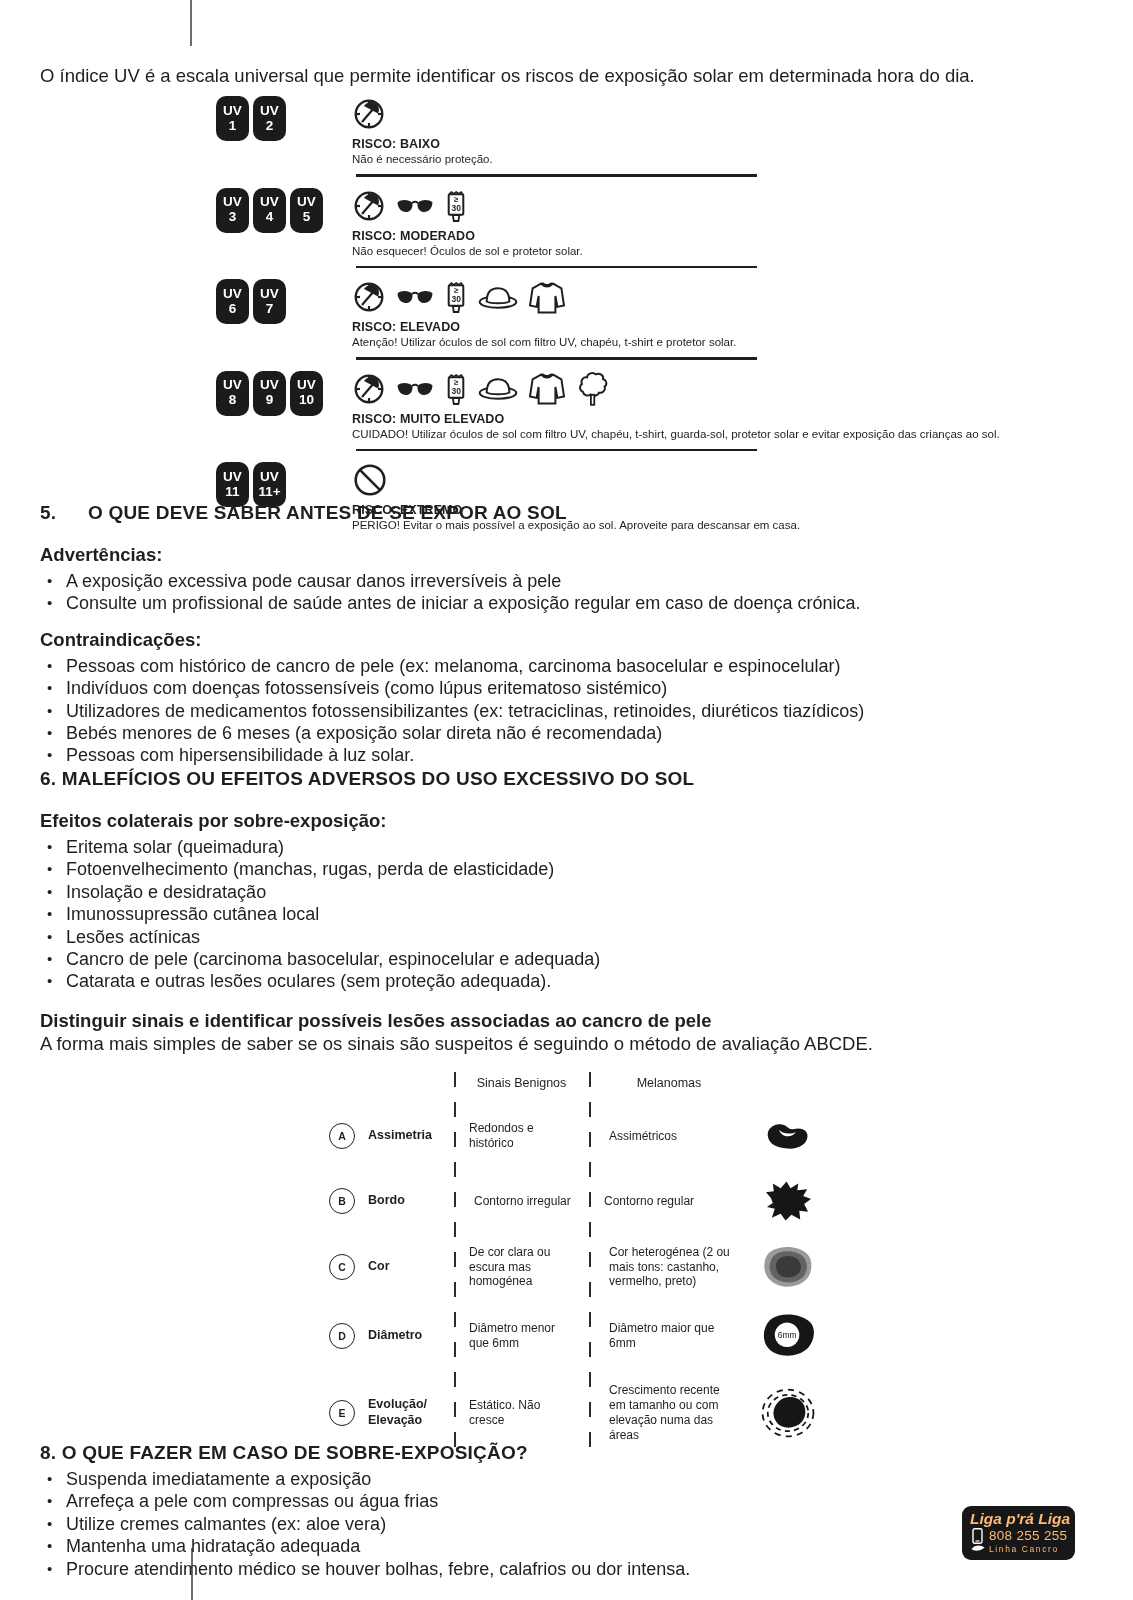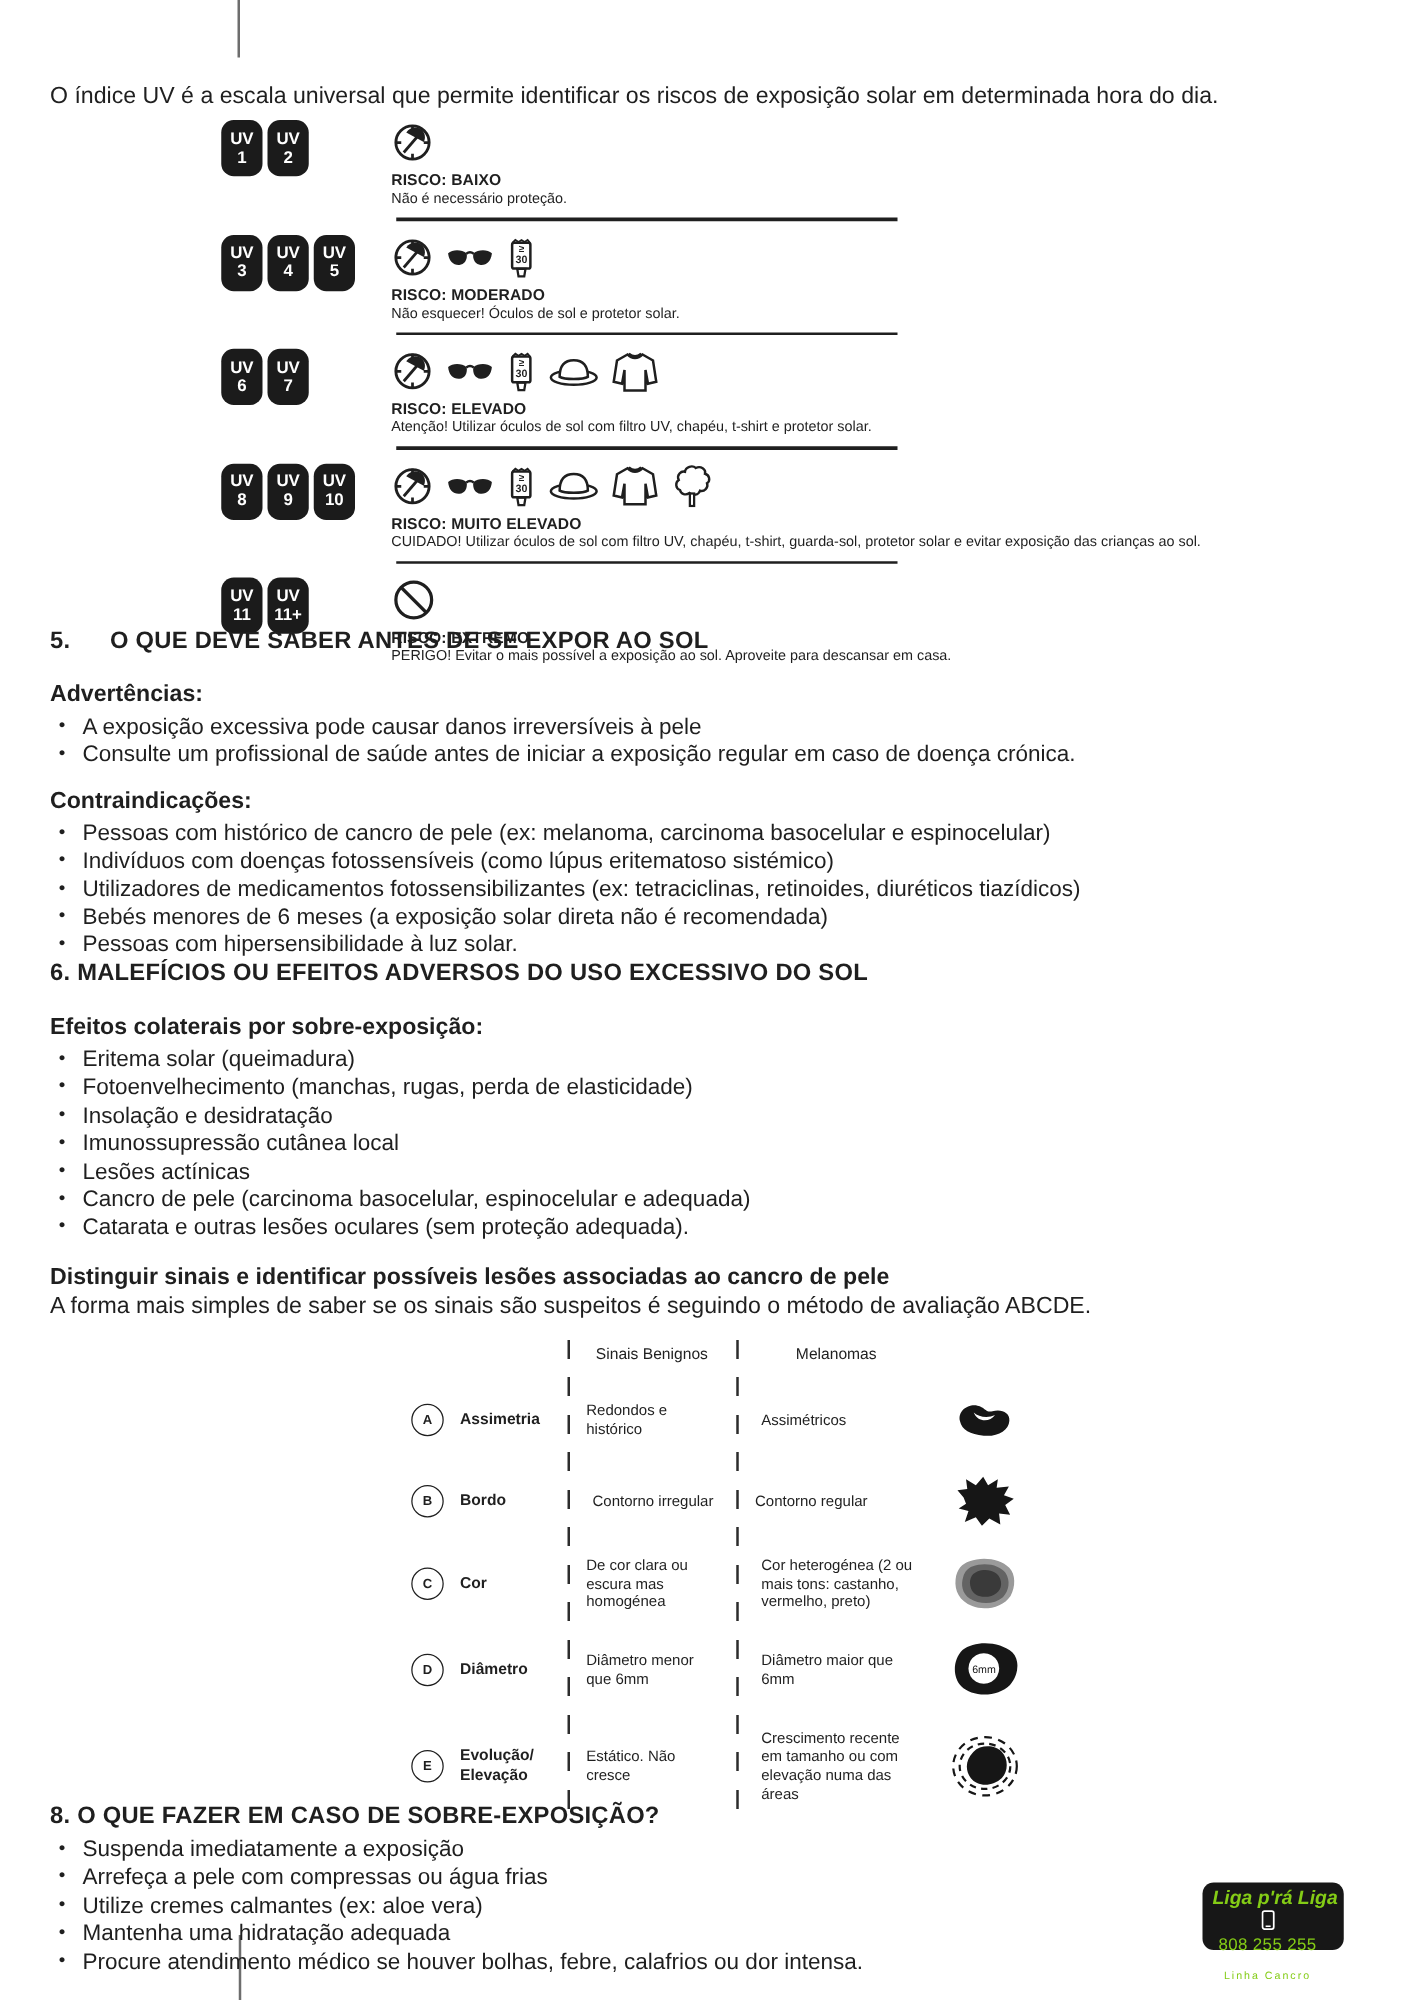--- a/index.html
+++ b/index.html
@@ -6,21 +6,21 @@
   #page{position:relative;width:1133px;height:1600px;background:#ffffff;margin:0 auto;
         font-family:"Liberation Sans", sans-serif;color:#1f1f1f;overflow:hidden;}
   .fold{position:absolute;width:2px;background:#6d6d6d;}
   #fold-top{left:190px;top:0;height:46px;}
   #fold-bottom{left:191px;top:1548px;height:52px;}
 
   #intro{position:absolute;left:40px;top:46px;width:1010px;font-size:18.5px;line-height:1.2;}
 
   
   #uv-block{position:absolute;left:177px;top:95px;width:748px;}
-  .uv-row{display:flex;align-items:flex-start;}
+  .uv-row{display:flex;align-items:flex-start;margin-left:39px;}
   .uv-badges{width:136px;display:flex;gap:4px;padding-top:1px;flex:none;}
   .badge{width:33px;height:45px;border-radius:10px;background:#1b1b1b;color:#fff;
          display:flex;flex-direction:column;align-items:center;justify-content:center;
          font-weight:bold;font-size:13.5px;line-height:1.1;flex:none;}
   .uv-right{flex:1;min-width:0;}
   .icon-strip{display:flex;gap:10px;align-items:center;height:38px;}
   .risk{font-weight:bold;font-size:12.5px;margin-top:4px;letter-spacing:0.1px;}
   .advice{font-size:11.5px;margin-top:2px;white-space:nowrap;}
   .uv-divider{height:2.5px;background:#1f1f1f;width:401px;margin:9px 0 10px 4px;}
   .icn{flex:none;}
@@ -52,23 +52,23 @@
   .letter-circ{width:24px;height:24px;border:1.7px solid #1f1f1f;border-radius:50%;flex:none;
       display:flex;align-items:center;justify-content:center;font-size:10.5px;font-weight:bold;}
   .llabel{font-weight:bold;font-size:12.5px;line-height:1.25;max-width:72px;}
   .tcell{display:flex;align-items:center;font-size:12px;line-height:14.8px;box-sizing:border-box;}
   .ben{padding-left:15px;padding-right:14px;}
   .mel{padding-left:20px;padding-right:16px;}
   .shp{display:flex;align-items:center;justify-content:center;}
 
   
   #logo{position:absolute;left:962px;top:1506px;width:113px;height:54px;background:#171717;
-        border-radius:9px;color:#84cc16;box-sizing:border-box;padding:5px 17px 4px 8px;}
+        border-radius:9px;color:#fdba74;box-sizing:border-box;padding:5px 17px 4px 8px;}
   #logo .ltitle{font-style:italic;font-weight:bold;font-size:15.5px;line-height:1.05;white-space:nowrap;}
-  #logo .lrow{display:flex;align-items:center;gap:4px;margin-top:1px;flex-direction:column;}
+  #logo .lrow{display:flex;align-items:flex-start;gap:4px;margin-top:1px;}
   #logo .lphone{font-size:13.5px;letter-spacing:0.3px;white-space:nowrap;}
   #logo .lsub{font-size:8.5px;letter-spacing:1.6px;white-space:nowrap;margin-top:0px;}
   #logo .icol{width:15px;flex:none;display:flex;justify-content:center;}
 </style>
 </head>
 <body>
 
 <svg width="0" height="0" style="position:absolute">
   <defs>
     <g id="g-shade">

